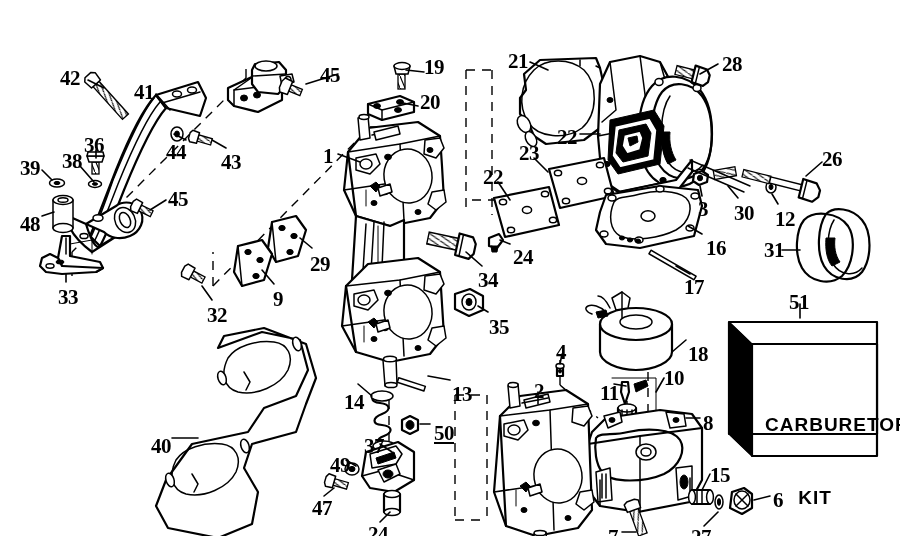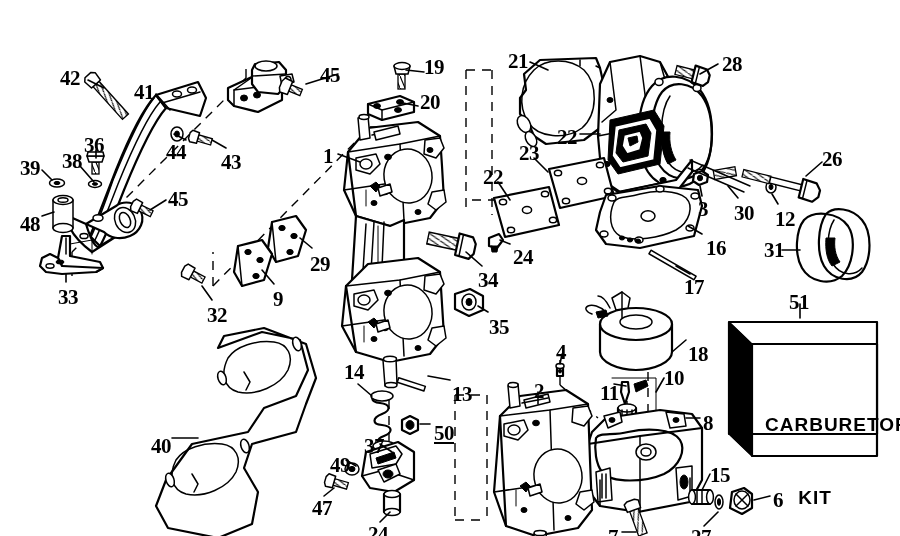--- a/index.html
+++ b/index.html
@@ -722,21 +722,21 @@
       <div class="callout" style="left: 684px; top: 237px;">17</div>
       <div class="callout" style="left: 58px; top: 247px;">33</div>
       <div class="callout" style="left: 273px; top: 249px;">9</div>
       <div class="callout" style="left: 207px; top: 265px;">32</div>
       <div class="callout" style="left: 489px; top: 277px;">35</div>
       <div class="callout" style="left: 789px; top: 252px;">51</div>
       <div class="callout" style="left: 688px; top: 304px;">18</div>
       <div class="callout" style="left: 556px; top: 302px;">4</div>
       <div class="callout" style="left: 664px; top: 328px;">10</div>
       <div class="callout" style="left: 600px; top: 343px;">11</div>
-      <div class="callout" style="left: 344px; top: 322px;">14</div>
+      <div class="callout" style="left: 344px; top: 352px;">14</div>
       <div class="callout" style="left: 452px; top: 344px;">13</div>
       <div class="callout" style="left: 534px; top: 341px;">2</div>
       <div class="callout" style="left: 151px; top: 396px;">40</div>
       <div class="callout" style="left: 434px; top: 383px; text-decoration: underline;">50</div>
       <div class="callout" style="left: 364px; top: 396px;">37</div>
       <div class="callout" style="left: 703px; top: 373px;">8</div>
       <div class="callout" style="left: 330px; top: 415px;">49</div>
       <div class="callout" style="left: 710px; top: 425px;">15</div>
       <div class="callout" style="left: 312px; top: 458px; text-align: center;">47</div>
       <div class="callout" style="left: 368px; top: 484px;">24</div>

